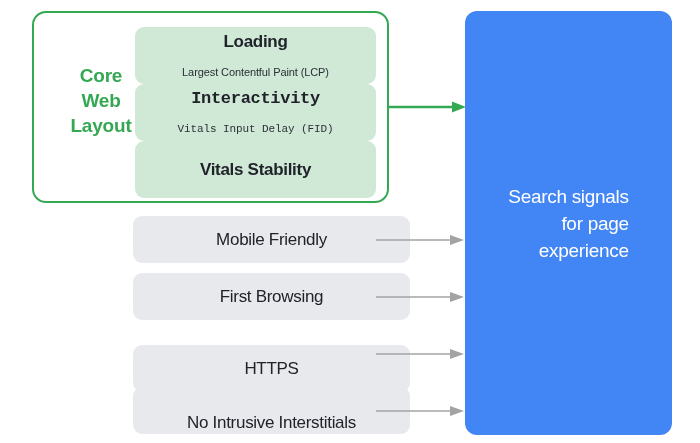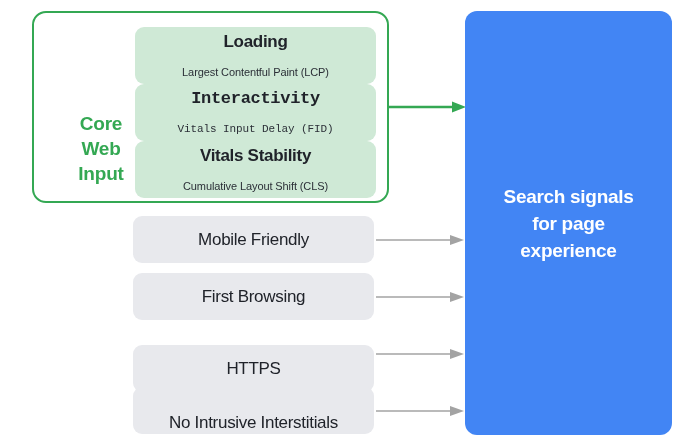--- a/index.html
+++ b/index.html
@@ -35,21 +35,20 @@
     position: absolute;
     left: 24px;
     top: 50px;
     width: 86px;
     color: #34a853;
     font-size: 19px;
     font-weight: bold;
     line-height: 25px;
     text-align: center;
     letter-spacing: -0.2px;
-    margin-top: 48px;
   }
 
   
   .metric-card {
     position: absolute;
     left: 101px;
     width: 241px;
     height: 57px;
     box-sizing: border-box;
     background: #cfe9d6;
@@ -74,21 +73,21 @@
     font-size: 11px;
     line-height: 15px;
     letter-spacing: -0.1px;
     margin-top: 13px;
   }
 
   
   .signal-box {
     position: absolute;
     left: 133px;
-    width: 241px;
+    width: 277px;
     height: 47px;
     box-sizing: border-box;
     background: #e8e9ed;
     border-radius: 9px;
     display: flex;
     align-items: center;
     justify-content: center;
   }
   .signal-box.s0 { top: 216px; }
   .signal-box.s1 { top: 273px; }
@@ -124,54 +123,53 @@
     box-sizing: border-box;
     background: #4285f4;
     border-radius: 12px;
     display: flex;
     align-items: center;
     justify-content: center;
   }
   .outcome-text {
     color: #ffffff;
     font-size: 19px;
-    font-weight: bold;
+    font-weight: normal;
     line-height: 27px;
-    text-align: center;
+    text-align: right;
     letter-spacing: -0.3px;
     white-space: pre-line;
     padding: 0 12px;
   }
 </style>
 </head>
 <body>
 
 <div id="canvas">
 
   <div class="cwv-group">
 
     <div class="cwv-label">
       <div>Core</div>
       <div>Web</div>
-      <div>Input</div>
+      <div>Layout</div>
     </div>
 
     <div class="metric-card c0">
       <div class="metric-title">Loading</div>
       <div class="metric-sub">Largest Contentful Paint (LCP)</div>
     </div>
 
     <div class="metric-card c1">
       <div class="metric-title">Interactivity</div>
       <div class="metric-sub">Vitals Input Delay (FID)</div>
     </div>
 
     <div class="metric-card c2">
       <div class="metric-title">Vitals Stability</div>
-      <div class="metric-sub">Cumulative Layout Shift (CLS)</div>
     </div>
 
   </div>
 
   <div class="arrow arrow-green">
     <svg width="80" height="14" viewBox="0 0 80 14" xmlns="http://www.w3.org/2000/svg">
       <line x1="0" y1="7" x2="66" y2="7" stroke="#34a853" stroke-width="2.5"></line>
       <polygon points="64,1.5 78,7 64,12.5" fill="#34a853"></polygon>
     </svg>
   </div>

